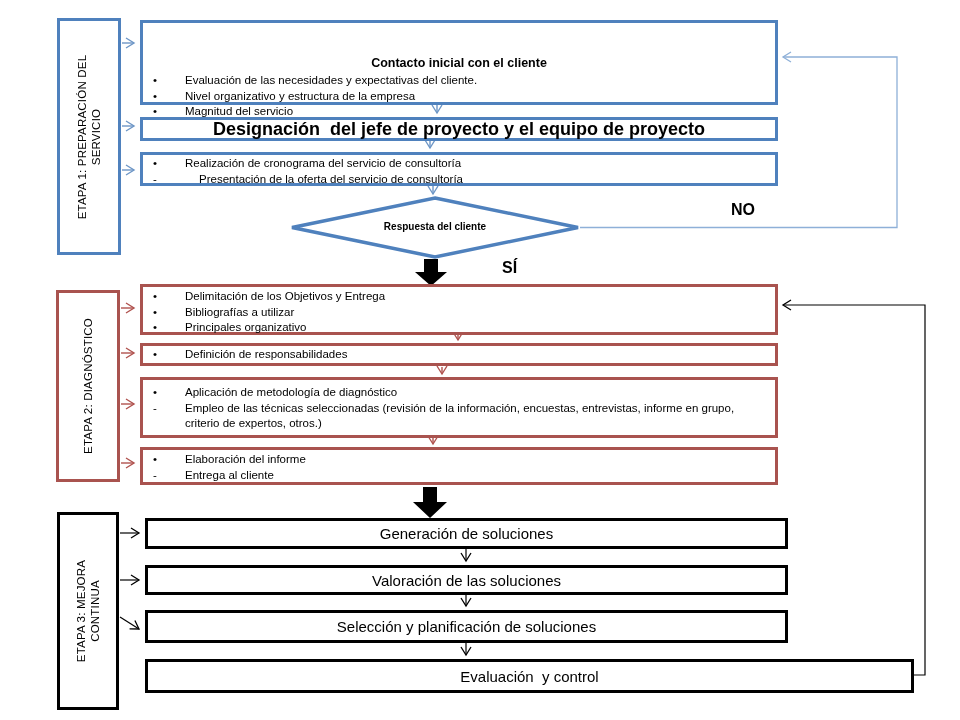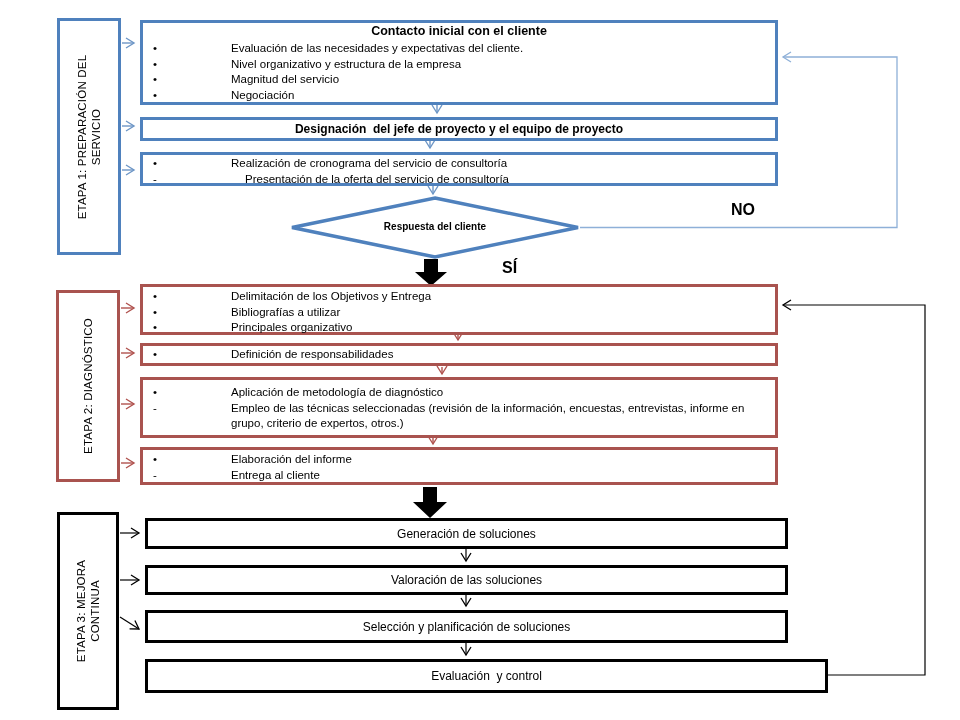--- a/index.html
+++ b/index.html
@@ -17,27 +17,27 @@
   .vtext{
     position:absolute;top:50%;left:50%;
     transform:translate(-50%,-50%) rotate(-90deg);
     text-align:center;font-size:11.5px;line-height:14px;letter-spacing:0.2px;white-space:nowrap;
   }
   
   .fbox{background:#fff;}
   .fbox.blue{border:3px solid #4F81BD;}
   .fbox.red{border:3px solid #A9534F;}
   .fbox.black{border:3.5px solid #000000;}
-  .title{font-weight:bold;font-size:12.5px;text-align:center;line-height:16px;white-space:pre-wrap;}
-  .center-text{display:flex;align-items:center;justify-content:center;font-size:12px;white-space:pre-wrap;}
-  .center-text.bold{font-weight:bold;font-size:12px;}
+  .title{font-weight:bold;font-size:12.5px;text-align:center;line-height:16px;white-space:pre-wrap;margin-top:32px;}
+  .center-text{display:flex;align-items:center;justify-content:center;font-size:15px;white-space:pre-wrap;}
+  .center-text.bold{font-weight:bold;font-size:18px;}
   .items{font-size:11.5px;padding-top:2px;}
   .row{display:flex;line-height:15.5px;}
   .mk{width:32px;padding-left:10px;flex:none;}
-  .tx{flex:1;padding-right:6px;margin-left:46px;}
+  .tx{flex:1;padding-right:6px;}
   .decision-label{font-weight:bold;font-size:10px;text-align:center;}
   .branch-label{font-weight:bold;font-size:16px;}
 </style>
 </head>
 <body>
 
 <div class="canvas">
 
   <svg class="overlay" viewBox="0 0 960 720">
     <defs>
@@ -224,17 +224,17 @@
   </div>
 
   <div class="abs fbox black center-text" style="left:145px;top:610px;width:643px;height:33px;">
     <span>Selección y planificación de soluciones</span>
   </div>
 
   <div class="abs fbox black center-text" style="left:145px;top:565px;width:643px;height:30px;">
     <span>Valoración de las soluciones</span>
   </div>
 
-  <div class="abs fbox black center-text" style="left:145px;top:659px;width:683px;height:34px;align-items:center;">
+  <div class="abs fbox black center-text" style="left:145px;top:659px;width:769px;height:34px;align-items:center;">
     <span>Evaluación  y control</span>
   </div>
 
 </div>
 
 </body></html>

